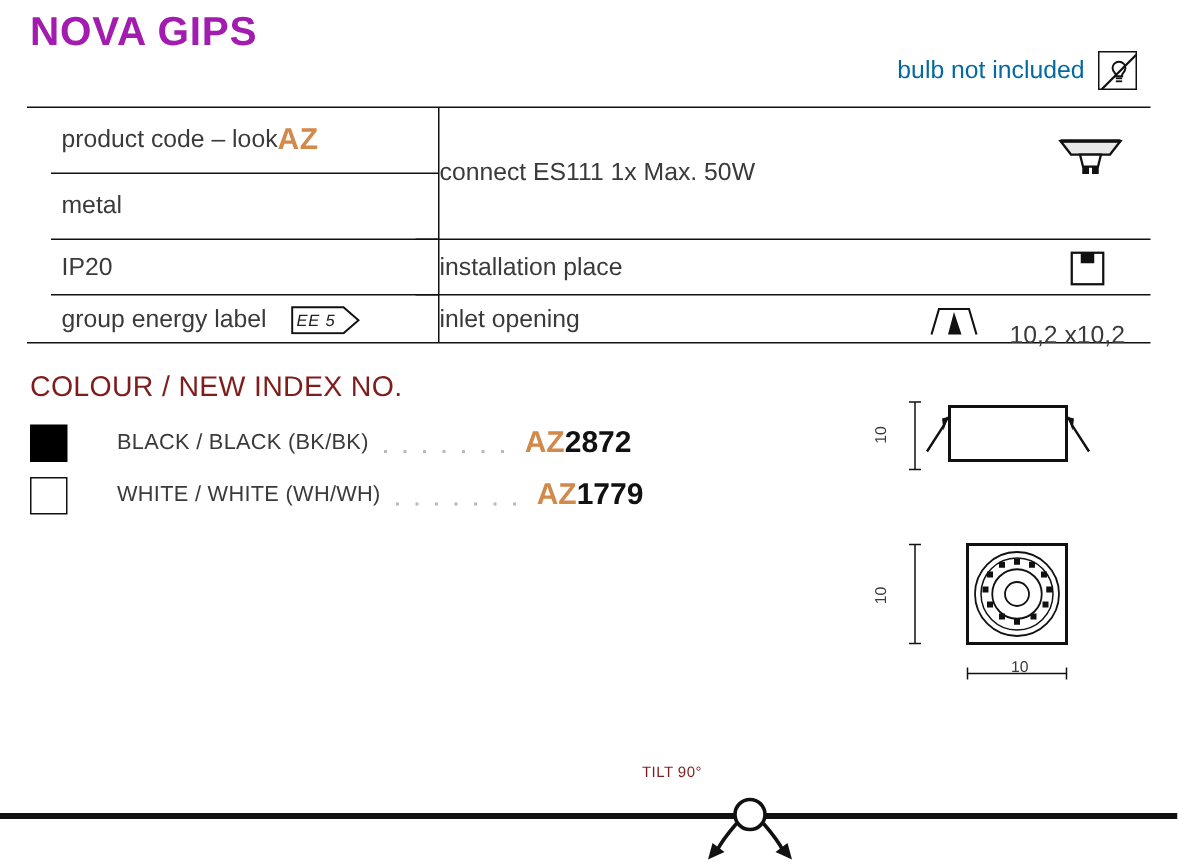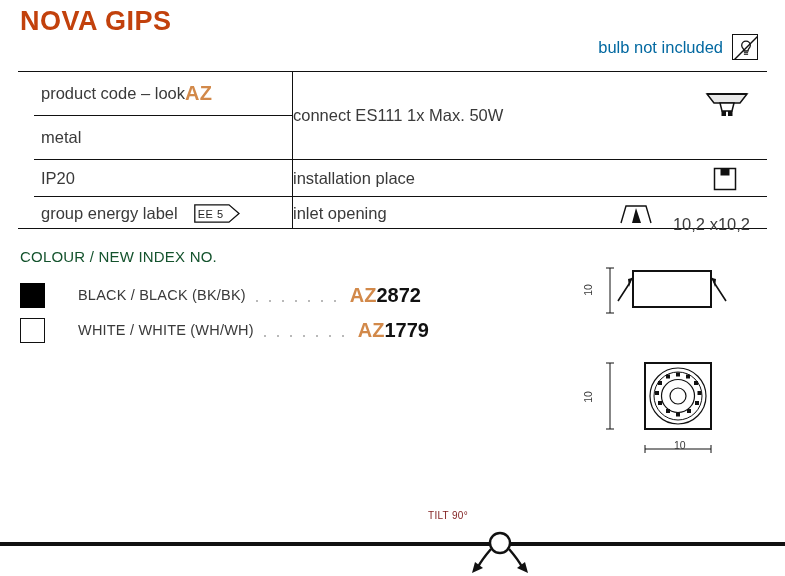--- a/index.html
+++ b/index.html
@@ -9,21 +9,21 @@
     font-family: "Liberation Sans", sans-serif;
     color: #1a1a1a;
     overflow: hidden;
   }
   #page { position: relative; width: 785px; height: 576px; }
 
   
   #title {
     position: absolute; left: 20px; top: 6px;
     font-size: 27px; font-weight: bold; letter-spacing: 0.5px;
-    color: #c2410c;
+    color: #a21caf;
   }
   #bulb-note {
     position: absolute; right: 27px; top: 34px;
     display: flex; align-items: center; gap: 9px;
     font-size: 16.5px; color: #0369a1;
   }
   .bulb-box {
     width: 26px; height: 26px; border: 1.6px solid #111;
     position: relative; display: block;
   }
@@ -58,21 +58,21 @@
   .rR2 { height: 37px; }
   .rR3 { height: 33px; }
   .tcol-right .trow { padding-left: 16px; text-align: center; }
 
   .accent { color: #d2894a; font-weight: bold; font-size: 20px; letter-spacing: .3px; }
   .label-txt { white-space: nowrap; }
 
   
   .ee-badge {
     margin-left: 16px; position: relative;
-    width: 46px; height: 19px; flex: none;
+    width: 46px; height: 19px; flex: none; font-style: italic;
   }
   .ee-badge .ee-txt {
     position: absolute; left: 4px; top: 50%;
     transform: translateY(-50%);
     font-size: 11px; letter-spacing: .5px; color: #222;
     white-space: nowrap;
   }
 
   
   .row-icon { position: absolute; display: flex; align-items: center; }
@@ -81,21 +81,21 @@
   #icon-inlet { right: 114px; top: 6px; }
   #inlet-dim {
     position: absolute; right: 17px; top: 50%;
     transform: translateY(-50%);
     font-size: 16.5px; color: #3a3a3a; white-space: nowrap; margin-top: 10px;
   }
 
   
   #colour-head {
     position: absolute; left: 20px; top: 248px;
-    font-size: 15px; color: #14532d; letter-spacing: .2px;
+    font-size: 19px; color: #7f1d1d; letter-spacing: .2px;
   }
   .colour-row {
     position: absolute; left: 20px;
     display: flex; align-items: center;
     height: 26px;
   }
   #colour-row-0 { top: 282px; }
   #colour-row-1 { top: 317px; }
   .swatch { width: 25px; height: 25px; flex: none; }
   .swatch.filled { background: #000; }

